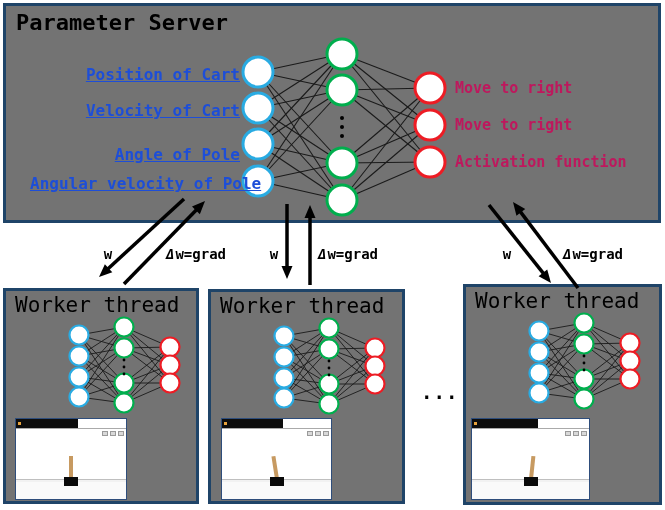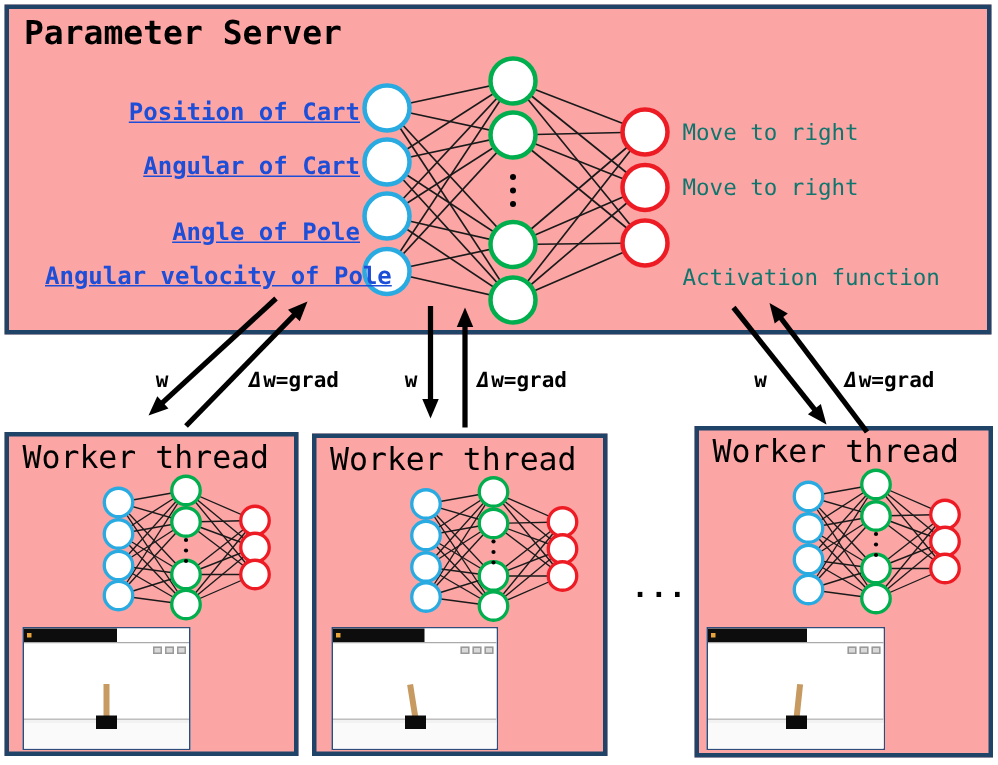--- a/index.html
+++ b/index.html
@@ -1,22 +1,22 @@
 <!DOCTYPE html>
 <html><head>
 <meta charset="utf-8">
 <style>
   html,body{margin:0;padding:0;background:#ffffff;}
   .stage{position:relative;width:665px;height:510px;background:#ffffff;overflow:hidden;
          font-family:"DejaVu Sans Mono","Liberation Mono",monospace;}
-  .box{position:absolute;border:3px solid #1f4468;background:#fca5a5;box-sizing:content-box;z-index:1;}
+  .box{position:absolute;border:3px solid #1f4468;background:#737373;box-sizing:content-box;z-index:1;}
   .server-title{position:absolute;left:10px;top:4px;font-size:22px;font-weight:bold;color:#000;white-space:nowrap;}
   .worker-title{position:absolute;left:9px;top:2px;font-size:21px;font-weight:normal;color:#000;white-space:nowrap;}
   .in-label{position:absolute;left:30px;width:210px;text-align:right;font-size:16px;font-weight:bold;color:#1d4ed8;white-space:nowrap;z-index:10;text-decoration:underline;}
-  .out-label{position:absolute;left:455px;font-size:15px;font-weight:normal;color:#0f766e;white-space:nowrap;z-index:10;}
+  .out-label{position:absolute;left:455px;font-size:15px;font-weight:bold;color:#be185d;white-space:nowrap;z-index:10;}
   .arrow-label{position:absolute;transform:translateX(-50%);font-size:14px;font-weight:bold;color:#000;white-space:nowrap;z-index:10;}
   .delta{font-style:italic;display:inline-block;margin-right:1px;}
   .dots-between{position:absolute;font-size:19px;font-weight:bold;color:#000;letter-spacing:1px;z-index:10;}
   svg.overlay{position:absolute;left:0;top:0;z-index:5;pointer-events:none;}
   
   .sim-window{position:absolute;border:1px solid #2e4d7b;background:#ffffff;z-index:6;}
   .sim-titlebar{position:absolute;left:0;top:0;right:0;height:9px;background:#ffffff;border-bottom:1px solid #aaaaaa;}
   .sim-dark{position:absolute;left:0;top:0;width:56%;height:9px;background:#0d0d0d;}
   .sim-icon{position:absolute;left:2px;top:3px;width:3px;height:3px;background:#e8a33d;z-index:2;}
   .sim-controls{position:absolute;right:2px;top:2px;height:5px;z-index:2;}
@@ -267,29 +267,29 @@
       <line x1="310" y1="285" x2="310" y2="214" stroke="#000000" stroke-width="3.5"></line>
       <polygon points="310,205 315.5,218 304.5,218" fill="#000000"></polygon>
       <line x1="489" y1="205" x2="545.3998028698217" y2="275.95459070719505" stroke="#000000" stroke-width="3.5"></line>
       <polygon points="551,283 538.6052984663617,276.24564037883516 547.2163542686789,269.40095499750606" fill="#000000"></polygon>
       <line x1="578" y1="288" x2="518.4266787828756" y2="209.17991346657382" stroke="#000000" stroke-width="3.5"></line>
       <polygon points="513,202 525.2262609159487,209.05468241773823 516.4508111234696,215.6872898190306" fill="#000000"></polygon>
     </svg>
 
   <div id="input-labels">
       <div class="in-label" style="top: 65px;">Position of Cart</div>
-      <div class="in-label" style="top: 101px;">Angular of Cart</div>
+      <div class="in-label" style="top: 101px;">Velocity of Cart</div>
       <div class="in-label" style="top: 145px;">Angle of Pole</div>
       <div class="in-label" style="top: 174px; text-align: right;">Angular velocity of Pole</div>
     </div>
 
   <div id="output-labels">
       <div class="out-label" style="top: 79px;">Move to right</div>
       <div class="out-label" style="top: 116px;">Move to right</div>
-      <div class="out-label" style="top: 153px; margin-top: 23px;">Activation function</div>
+      <div class="out-label" style="top: 153px;">Activation function</div>
     </div>
 
   <div class="arrow-label" style="left:108px;top:246px;">
     <span>w</span></div>
   <div class="arrow-label" style="left:196px;top:246px;">
     <span class="delta">Δ</span><span>w=grad</span></div>
   <div class="arrow-label" style="left:274px;top:246px;">
     <span>w</span></div>
   <div class="arrow-label" style="left:348px;top:246px;">
     <span class="delta">Δ</span><span>w=grad</span></div>

